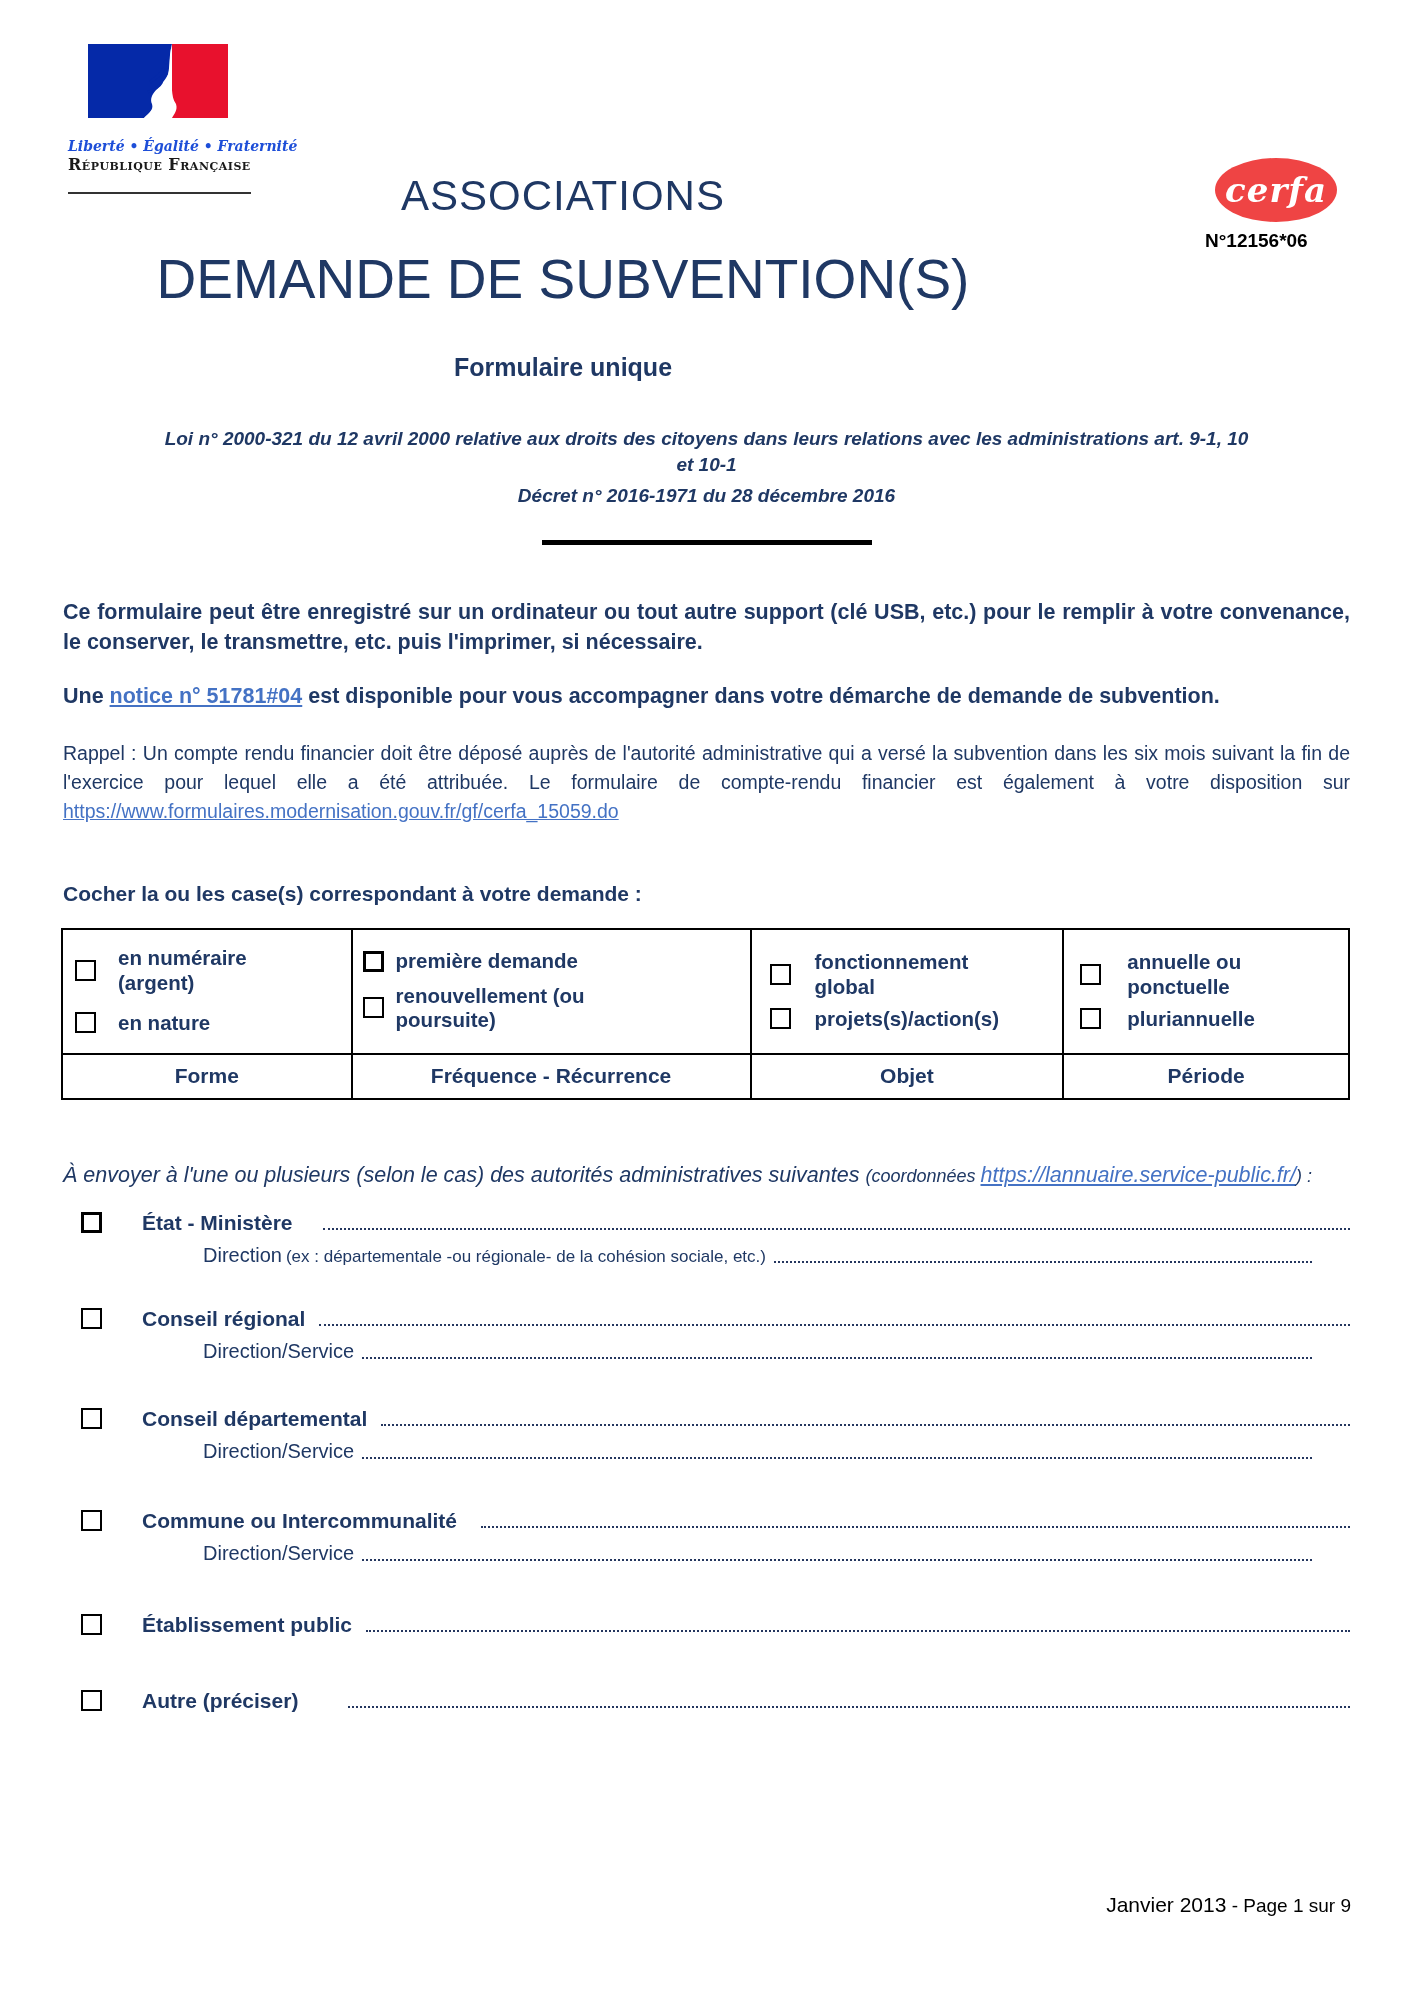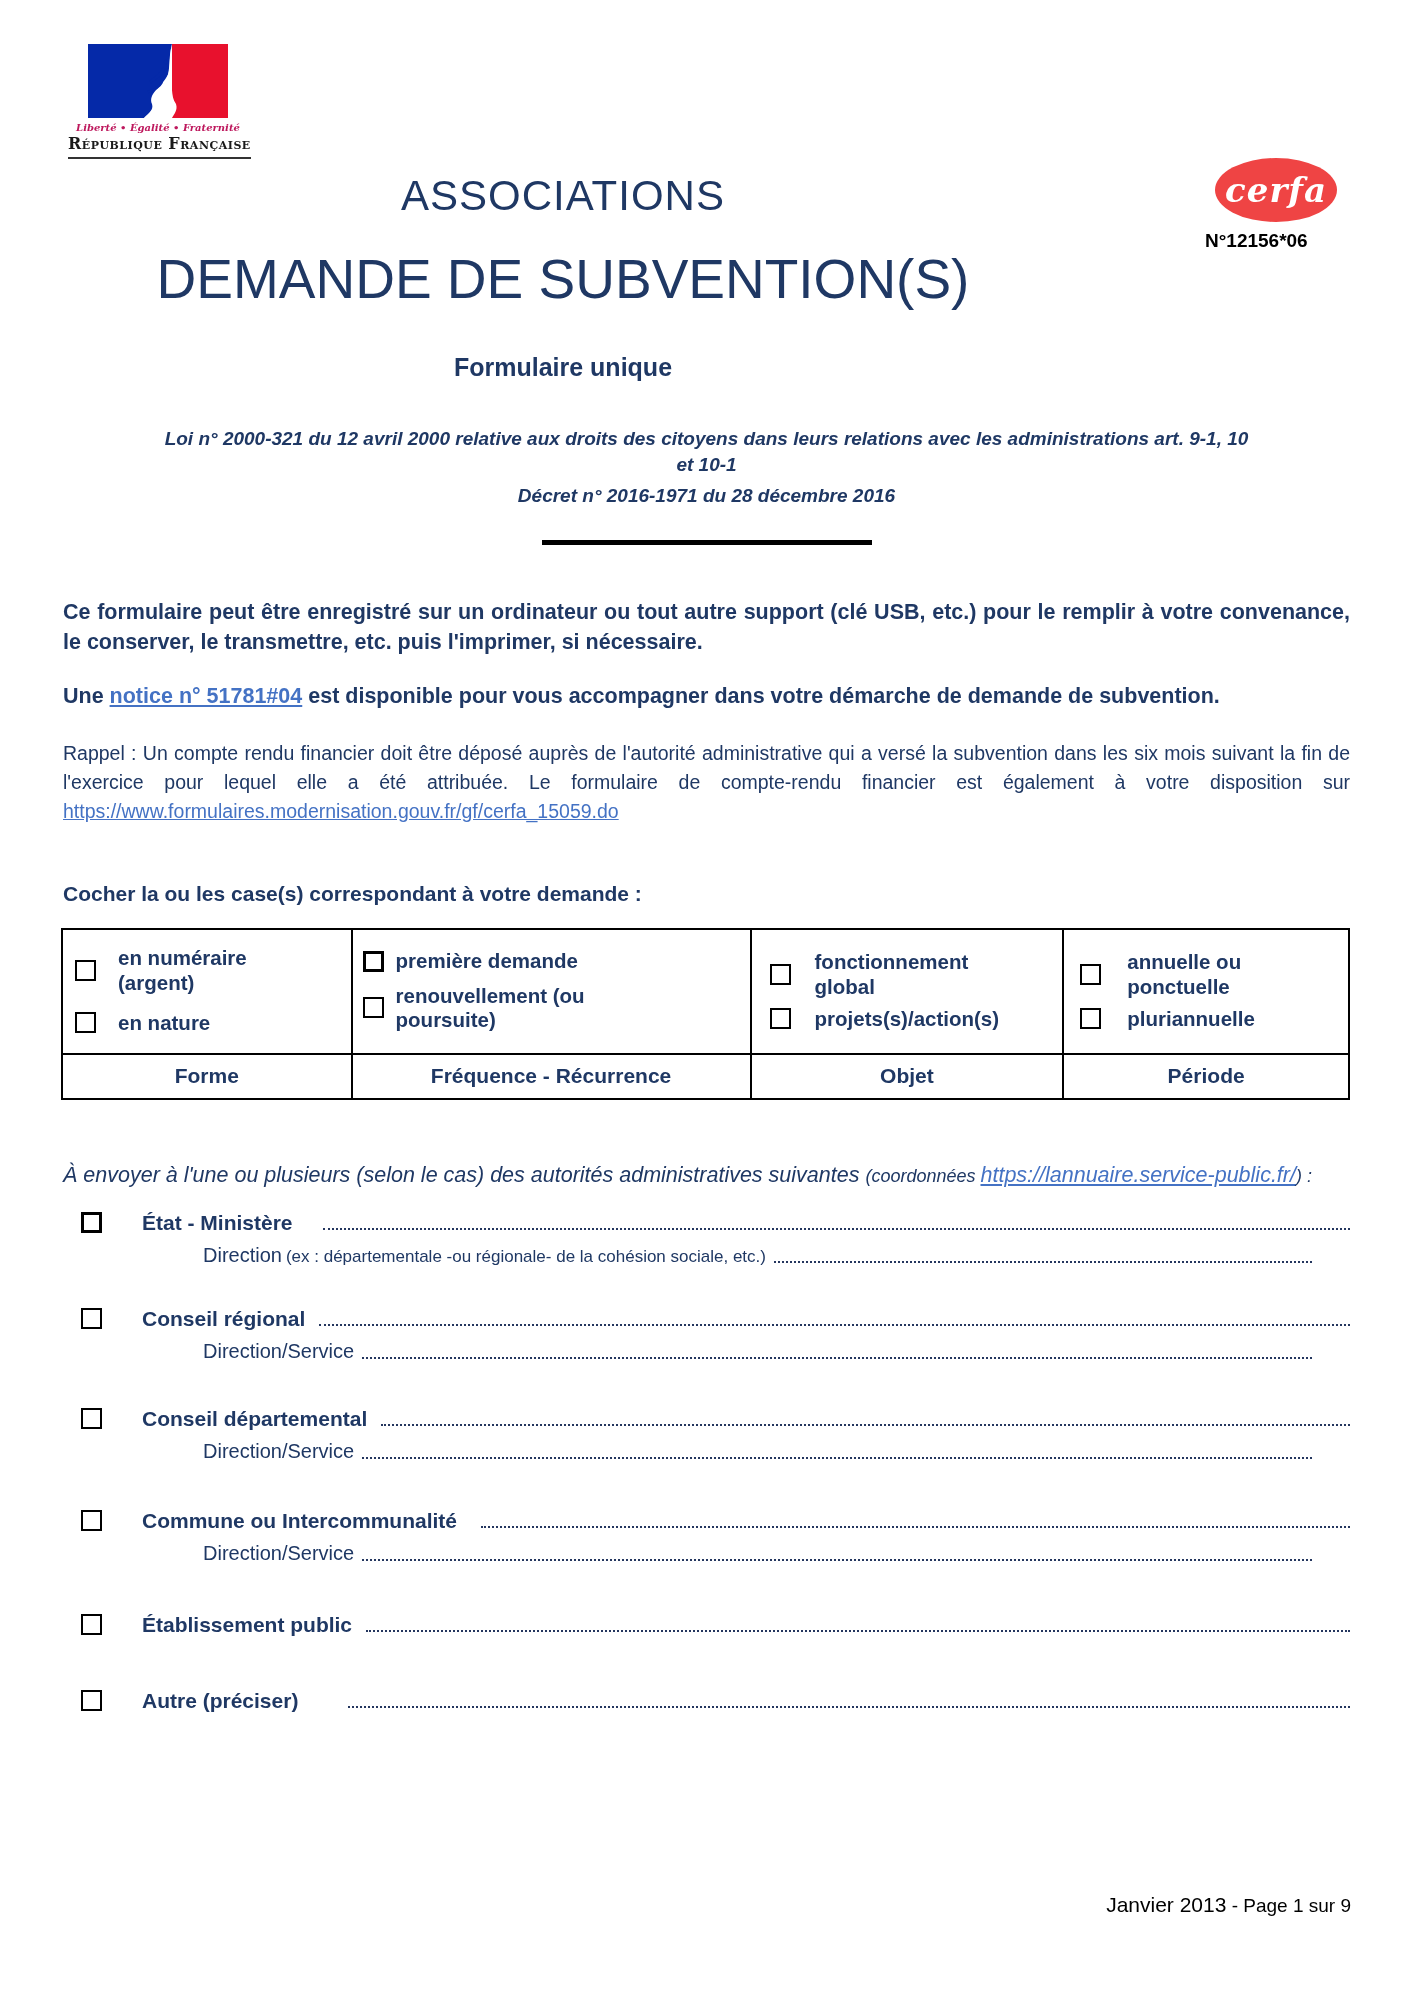--- a/index.html
+++ b/index.html
@@ -8,26 +8,26 @@
     width:1413px; height:2000px; position:relative; overflow:hidden;
     font-family:"Liberation Sans", sans-serif; color:#1f3864;
   }
   .page { position:relative; width:100%; height:100%; padding:0 63px; }
 
   
   .gov-logo { position:absolute; top:44px; left:68px; width:180px; text-align:center; }
   .flag { width:140px; height:74px; margin:0 auto; position:relative; display:block; }
   .motto {
     font-family:"DejaVu Serif", serif; font-style:italic; font-weight:bold;
-    font-size:10px; color:#be185d; margin-top:4px; white-space:nowrap;
+    font-size:14px; color:#1d4ed8; margin-top:20px; white-space:nowrap;
   }
   .country {
     font-family:"DejaVu Serif", serif; font-variant:small-caps; font-weight:bold;
     font-size:16px; color:#1a1a1a; letter-spacing:.5px; white-space:nowrap;
-    border-bottom:2px solid #333; padding-bottom:4px; display:inline-block; margin-top:1px;
+    border-bottom:2px solid #333; padding-bottom:18px; display:inline-block; margin-top:1px;
   }
 
   
   .cerfa { position:absolute; top:158px; right:58px; width:150px; text-align:left; }
   .cerfa-oval {
     width:122px; height:64px; background:#ef4444; border-radius:50%;
     display:flex; align-items:center; justify-content:center; margin-left:10px;
   }
   .cerfa-word {
     font-family:"DejaVu Serif", serif; font-style:italic; font-weight:bold;

